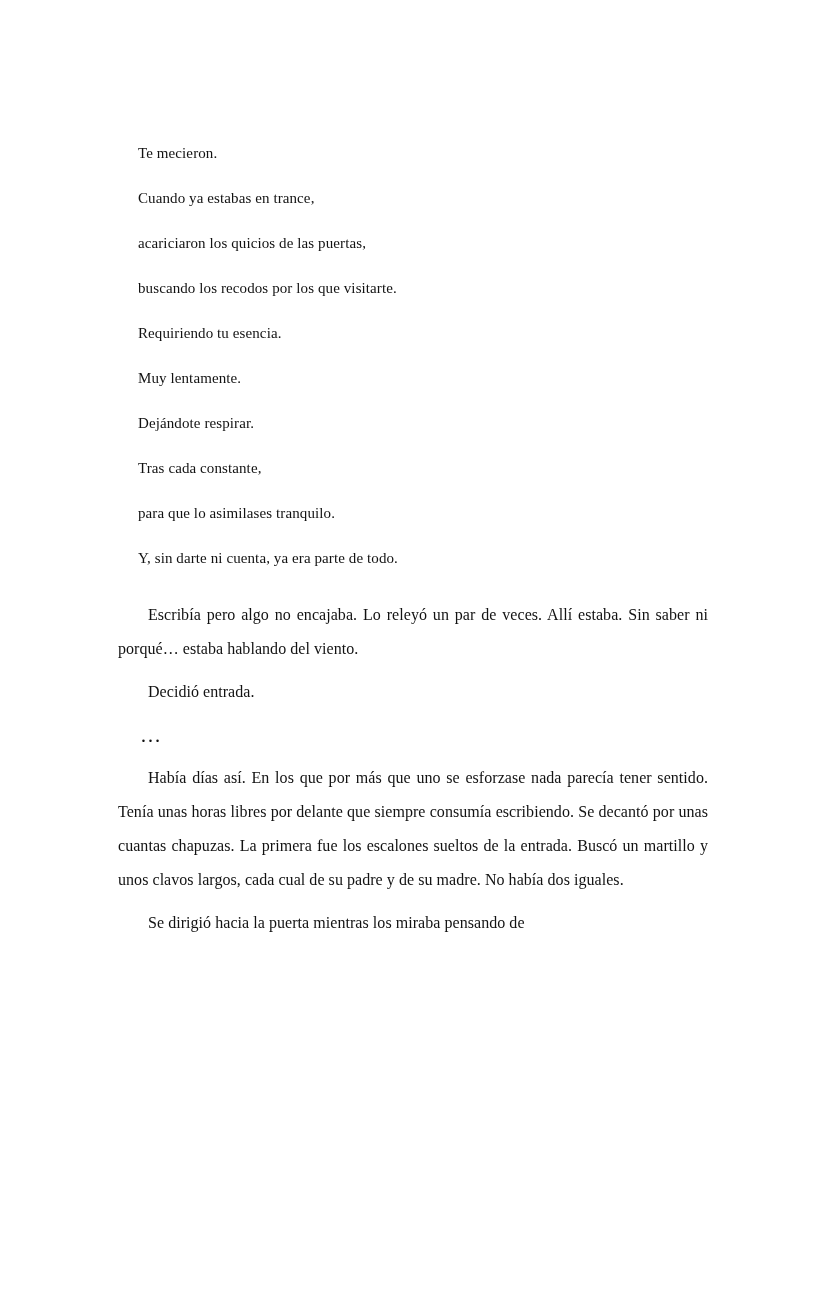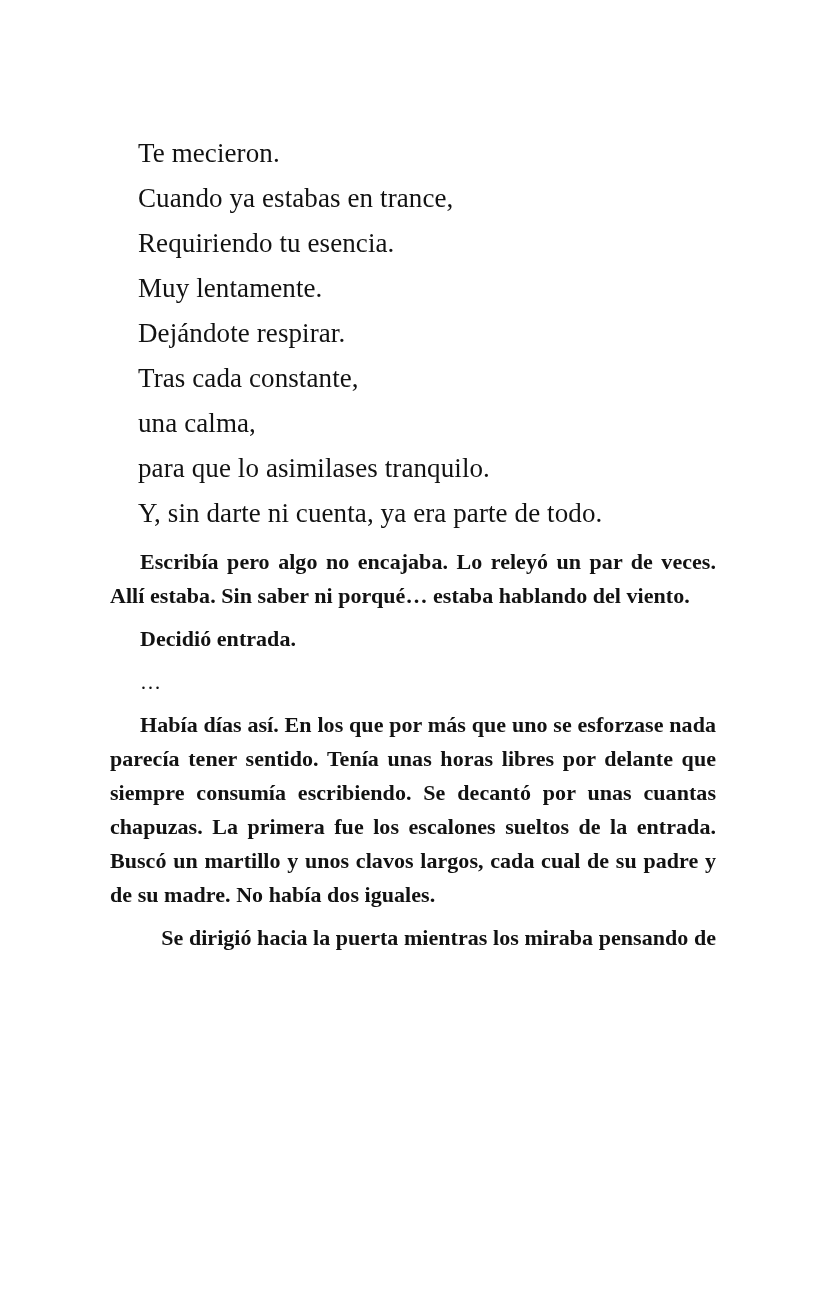--- a/index.html
+++ b/index.html
@@ -31,44 +31,43 @@
     width: 606px;
   }
 
   
   .verse {
     margin: 0;
     padding: 0;
     list-style: none;
   }
   .verse-line {
-    font-size: 27px;
+    font-size: 15px;
     line-height: 45px;
     text-align: left;
     white-space: pre;
     padding-left: 28px;   
     letter-spacing: 0.1px;
   }
 
   
   .para {
-    font-size: 22px;
+    font-size: 16px;
     line-height: 34px;
     text-align: justify;
     text-justify: inter-word;
     text-indent: 30px;
-    margin: 0;
+    margin: 8px;
     letter-spacing: 0.05px;
-    font-weight: bold;
   }
   .para.gap-top {
     margin-top: 9px;
   }
   .para.last-line {
-    text-align: right;
+    text-align: left;
   }
 
   
   .ellipsis-sep {
     font-size: 21px;
     line-height: 34px;
     text-indent: 30px;
     margin: 0;
     margin-top: 9px;
     text-align: left;
@@ -78,25 +77,26 @@
 </style>
 </head>
 <body>
 
 <div class="page">
   <div class="text-block">
 
     <div class="verse">
       <div class="verse-line">Te mecieron.</div>
       <div class="verse-line">Cuando ya estabas en trance,</div>
+      <div class="verse-line">acariciaron los quicios de las puertas,</div>
+      <div class="verse-line">buscando los recodos por los que visitarte.</div>
       <div class="verse-line">Requiriendo tu esencia.</div>
       <div class="verse-line">Muy lentamente.</div>
       <div class="verse-line">Dejándote respirar.</div>
       <div class="verse-line">Tras cada constante,</div>
-      <div class="verse-line">una calma,</div>
       <div class="verse-line">para que lo asimilases tranquilo.</div>
       <div class="verse-line">Y, sin darte ni cuenta, ya era parte de todo.</div>
     </div>
 
     <div class="spacer-verse-to-prose"></div>
 
     <p class="para">Escribía pero algo no encajaba. Lo releyó un par de veces. Allí estaba. Sin saber ni porqué… estaba hablando del viento.</p>
 
     <p class="para gap-top">Decidió entrada.</p>
 

